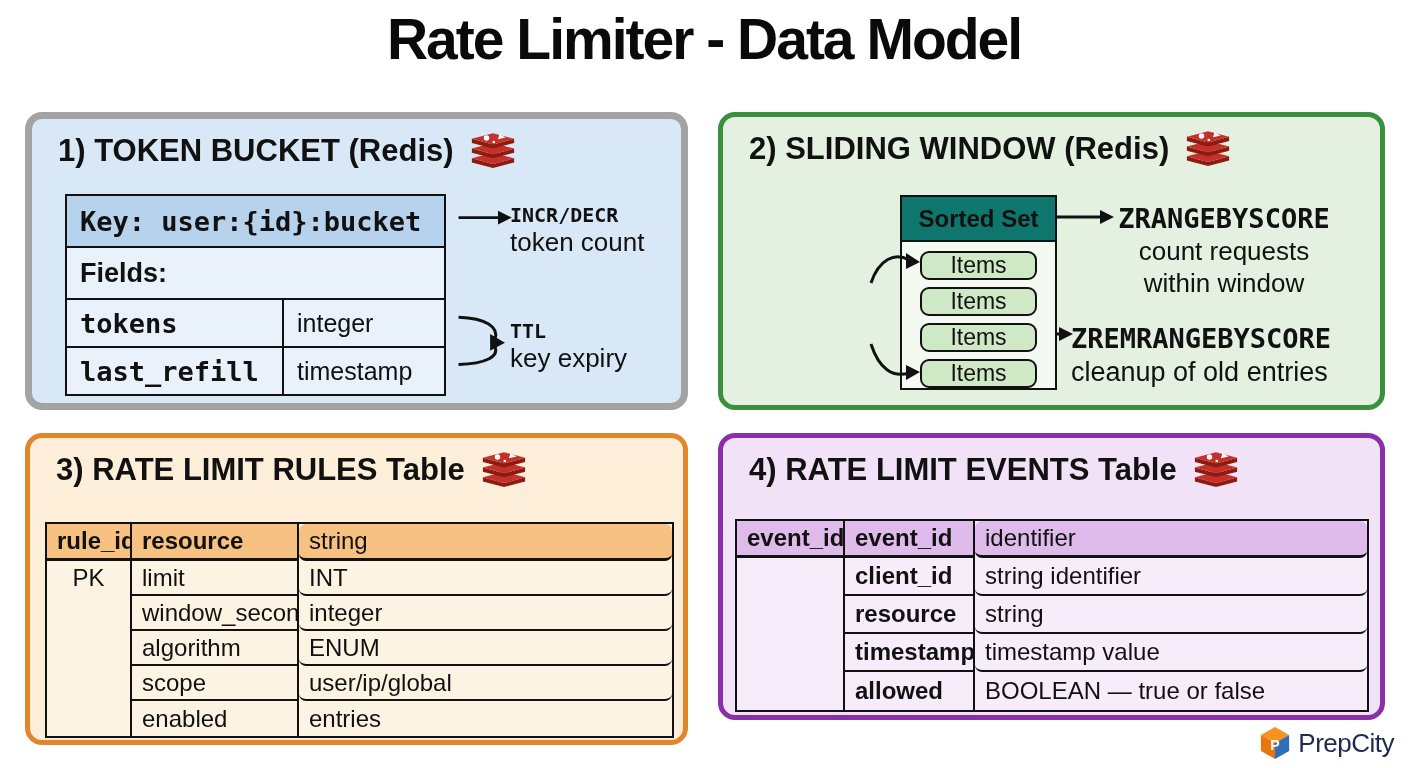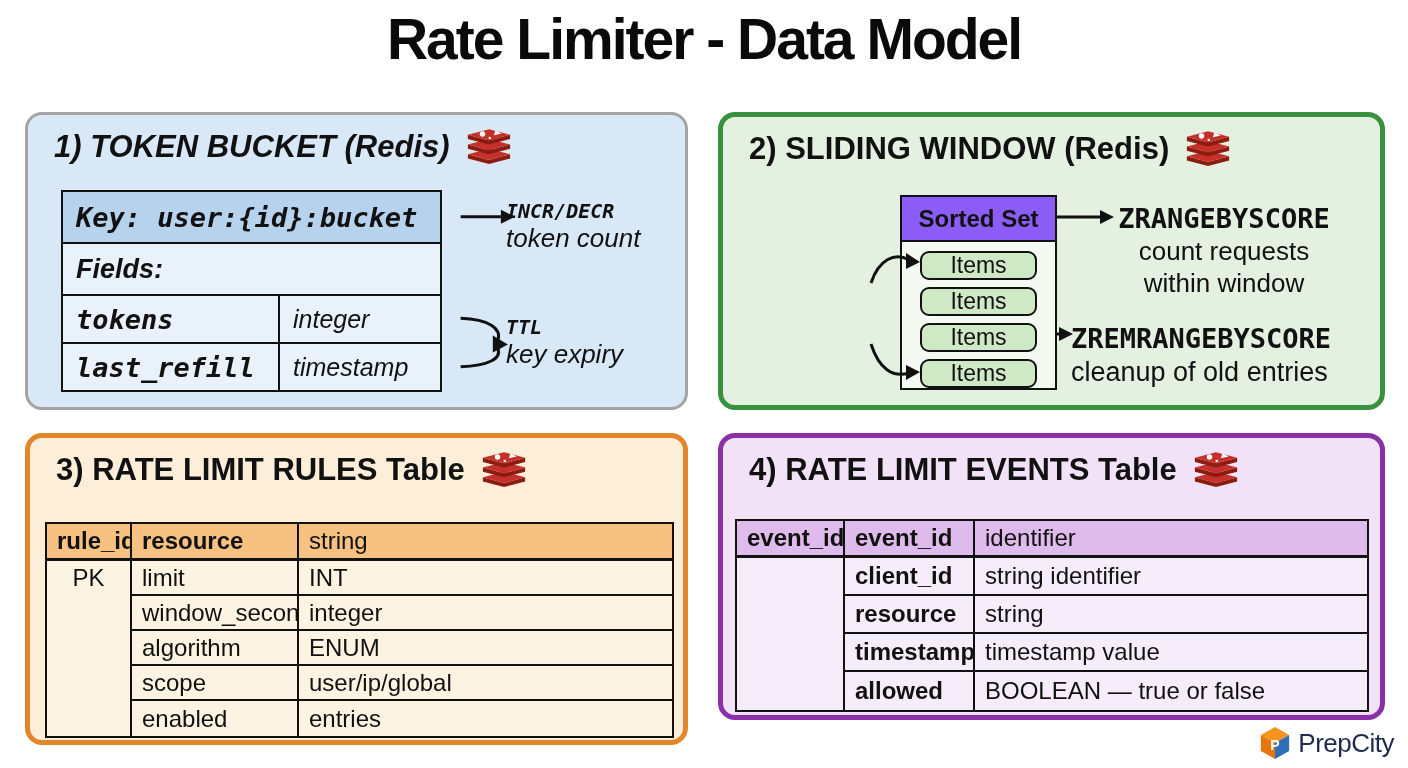--- a/index.html
+++ b/index.html
@@ -4,21 +4,21 @@
 <style>
   html,body{margin:0;padding:0;background:#fff;}
   .canvas{position:relative;width:1408px;height:768px;background:#ffffff;overflow:hidden;
           font-family:"Liberation Sans",sans-serif;color:#111;}
   .mono{font-family:"DejaVu Sans Mono",monospace;}
 
   .title{position:absolute;top:6px;left:0;width:100%;text-align:center;margin:0;
          font-size:57px;font-weight:bold;letter-spacing:-2px;color:#0a0a0a;}
 
   .panel{position:absolute;border-radius:17px;box-sizing:border-box;}
-  .p1{left:25px;top:112px;width:663px;height:298px;background:#d9e8f6;border:3px solid #a3a3a3;font-style:italic;}
+  .p1{left:25px;top:112px;width:663px;height:298px;background:#d9e8f6;border:7px solid #a3a3a3;}
   .p2{left:718px;top:112px;width:667px;height:298px;background:#e4f1e0;border:5px solid #39903f;}
   .p3{left:25px;top:433px;width:663px;height:312px;background:#fdeeda;border:5px solid #e2862c;}
   .p4{left:718px;top:433px;width:667px;height:287px;background:#f2e2f8;border:5px solid #8a2fa8;}
 
   .panel-heading{position:absolute;left:26px;top:14px;display:flex;align-items:center;gap:13px;
                  font-size:31px;font-weight:bold;white-space:nowrap;}
   .redis{width:52px;height:36px;flex:0 0 auto;}
 
   .overlay{position:absolute;left:0;top:0;width:100%;height:100%;pointer-events:none;}
 
@@ -36,39 +36,39 @@
 
   .ann{position:absolute;line-height:1.22;}
   .ann .cmd{font-weight:bold;font-size:20px;font-family:"DejaVu Sans Mono",monospace;}
   .ann .desc{font-size:26px;}
   .ann-incr{left:478px;top:84px;}
   .ann-ttl{left:478px;top:200px;}
 
   
   .ss-box{position:absolute;left:177px;top:78px;width:157px;height:195px;border:2.5px solid #111;
           background:#f4faf2;box-sizing:border-box;}
-  .ss-header{height:43px;background:#8b5cf6;border-bottom:2.5px solid #111;display:flex;align-items:center;
+  .ss-header{height:43px;background:#0f766e;border-bottom:2.5px solid #111;display:flex;align-items:center;
           justify-content:center;font-size:24px;font-weight:bold;}
   .ss-body{display:flex;flex-direction:column;align-items:center;gap:7px;padding-top:9px;}
   .ss-item{width:117px;height:29px;background:#cfe8c5;border:2px solid #111;border-radius:9px;
           display:flex;align-items:center;justify-content:center;font-size:23px;box-sizing:border-box;}
   .ts-label{position:absolute;left:8px;top:160px;width:164px;text-align:center;font-size:27px;line-height:1.2;}
   .ann-zrange{left:392px;top:86px;width:218px;text-align:center;}
   .ann-zrange .cmd{font-size:27px;}
   .ann-zrem{left:348px;top:206px;}
   .ann-zrem .cmd{font-size:27px;}
   .ann-zrem .desc{font-size:27px;}
 
   
   .grid-table{position:absolute;display:grid;border:2.5px solid #111;box-sizing:content-box;}
   .gt-cell{display:flex;align-items:center;padding:0 10px;border-right:2px solid #111;border-bottom:2px solid #111;
            font-size:24px;overflow:hidden;white-space:nowrap;}
   .gt-cell.h{font-weight:bold;border-bottom:3px solid #111;}
   .gt-cell.h.plain{font-weight:normal;}
-  .gt-cell.le{border-right:none;}
+  .gt-cell.le{border-right:none;border-radius:7px;}
   .gt-cell.lr{border-bottom:none;}
   .gt-cell.span{justify-content:center;align-items:flex-start;padding-top:3px;border-bottom:none;}
   .gt-cell.bold{font-weight:bold;}
 
   .rules{left:15px;top:84px;width:625px;grid-template-columns:85px 167px 1fr;
          grid-template-rows:37px repeat(5,35px);background:#fdf3e2;}
   .rules .h{background:#f6c181;}
   .rules .span{grid-row:2/7;grid-column:1;}
 
   .events{left:12px;top:81px;width:630px;grid-template-columns:108px 130px 1fr;

